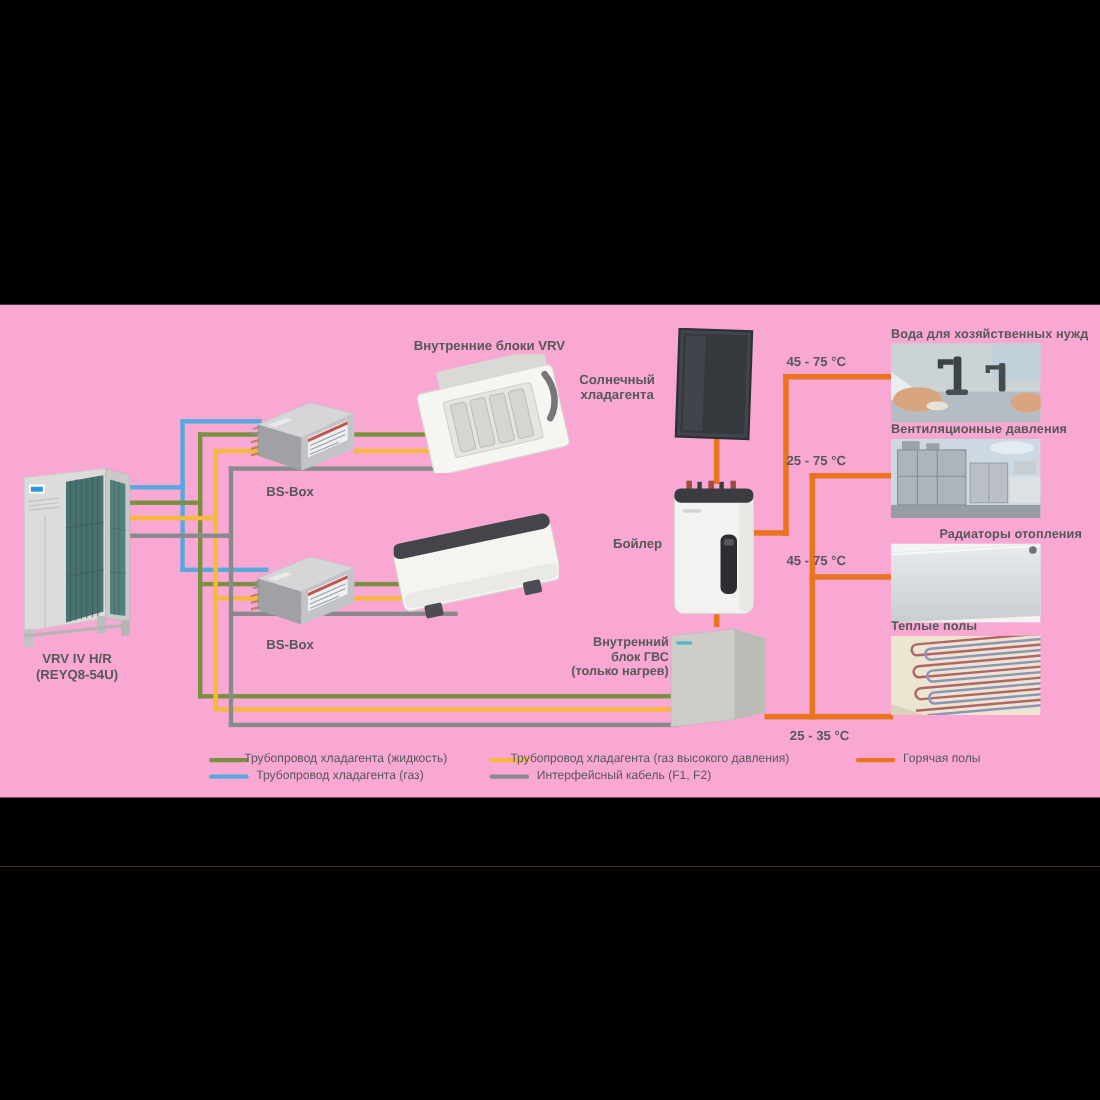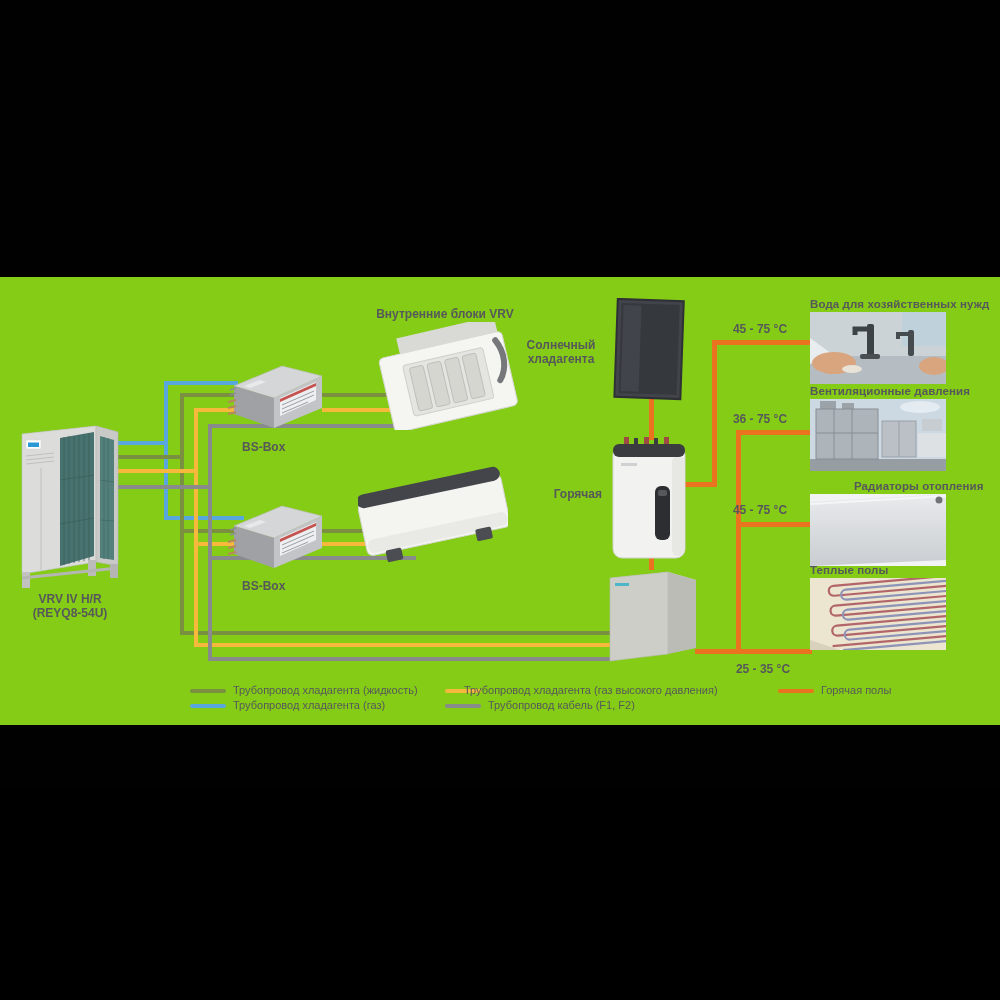--- a/index.html
+++ b/index.html
@@ -1,33 +1,33 @@
 <!DOCTYPE html>
 <html style="--liquid: #7a8f3f; --gas: #58a8de; --hp_gas: #f6b93c; --interface: #898a8c; --hot_water: #e9731e; --text: #57585a;"><head>
 <meta charset="utf-8">
 <style>
   *{margin:0;padding:0;box-sizing:border-box}
   html,body{background:#000}
   body{font-family:"Liberation Sans",sans-serif}
-  .canvas{position:relative;width:1000px;height:788px;background:#84cc16;overflow:hidden;margin:0 auto}
+  .canvas{position:relative;width:1000px;height:788px;background:#f9a8d4;overflow:hidden;margin:0 auto}
   .bar{position:absolute;left:0;width:1000px;background:#010101}
   .bar.top{top:0;height:277px}
   .bar.bottom{top:725px;height:275px}
   .pipe{position:absolute}
   .c-liquid{background:var(--liquid)}
   .c-gas{background:var(--gas)}
   .c-hp{background:var(--hp_gas)}
   .c-if{background:var(--interface)}
   .c-hw{background:var(--hot_water)}
   .lbl{position:absolute;color:var(--text);font-size:12px;line-height:13.5px}
   .lbl.center{text-align:center}
   .lbl.right{text-align:right}
   .out-label{position:absolute;font-size:11.5px;color:var(--text);white-space:nowrap;font-weight:bold;letter-spacing:.1px}
   .dev-label{font-weight:bold}
-  .temp{position:absolute;width:90px;text-align:center;font-size:12px;font-weight:bold;color:var(--text)}
+  .temp{position:absolute;width:90px;text-align:left;font-size:12px;font-weight:bold;color:var(--text)}
   .swatch{position:absolute;width:36px;height:4px;border-radius:2px}
   .legend-label{position:absolute;color:var(--text);font-size:11px;white-space:nowrap}
   svg.dev{position:absolute;display:block}
   .photo{position:absolute;width:136px;height:72px;display:block}
 </style>
 </head>
 <body>
 
 <div class="canvas">
 
@@ -277,57 +277,62 @@
   <div class="lbl center dev-label" style="left:370px;top:308px;width:150px">
     <span>Внутренние блоки VRV</span>
   </div>
 
   <div class="lbl center dev-label" style="left:516px;top:339px;width:90px">
     <div>Солнечный</div>
     <div>хладагента</div>
   </div>
 
   <div class="lbl right dev-label" style="left:540px;top:488px;width:62px">
-    <span>Горячая</span>
-  </div>
-
+    <span>Бойлер</span>
+  </div>
+
+  <div class="lbl right dev-label" style="left:496px;top:578px;width:112px;font-size:11.5px">
+    <div>Внутренний</div>
+    <div>блок ГВС</div>
+    <div>(только нагрев)</div>
+  </div>
 
   <div class="lbl dev-label" style="left:242px;top:441px">
     <span>BS-Box</span>
   </div>
 
   <div class="lbl dev-label" style="left:242px;top:580px">
     <span>BS-Box</span>
   </div>
 
   <div class="lbl center dev-label" style="left:8px;top:593px;width:124px">
     <div>VRV IV H/R</div>
     <div>(REYQ8-54U)</div>
   </div>
 
   <div class="out-label" style="left:810px;top:298px">Вода для хозяйственных нужд</div>
   <div class="temp" style="left:715px;top:322px">45 - 75 °C</div>
 
   <div class="out-label" style="left:810px;top:385px">Вентиляционные давления</div>
-  <div class="temp" style="left:715px;top:412px">36 - 75 °C</div>
+  <div class="temp" style="left:715px;top:412px">25 - 75 °C</div>
 
   <div class="out-label" style="left:854px;top:480px">Радиаторы отопления</div>
   <div class="temp" style="left:715px;top:503px">45 - 75 °C</div>
 
   <div class="out-label" style="left:810px;top:564px">Теплые полы</div>
   <div class="temp" style="left:718px;top:662px">25 - 35 °C</div>
 
   <div class="swatch c-liquid" style="left:190px;top:689px"></div>
-  <div class="legend-label" style="left:233px;top:684px">Трубопровод хладагента (жидкость)</div>
+  <div class="legend-label" style="left:222px;top:684px">Трубопровод хладагента (жидкость)</div>
 
   <div class="swatch c-gas" style="left:190px;top:704px"></div>
   <div class="legend-label" style="left:233px;top:699px">Трубопровод хладагента (газ)</div>
 
   <div class="swatch c-hp" style="left:445px;top:689px"></div>
   <div class="legend-label" style="left:464px;top:684px">Трубопровод хладагента (газ высокого давления)</div>
 
   <div class="swatch c-if" style="left:445px;top:704px"></div>
-  <div class="legend-label" style="left:488px;top:699px">Трубопровод кабель (F1, F2)</div>
+  <div class="legend-label" style="left:488px;top:699px">Интерфейсный кабель (F1, F2)</div>
 
   <div class="swatch c-hw" style="left:778px;top:689px"></div>
   <div class="legend-label" style="left:821px;top:684px">Горячая полы</div>
 
 </div>
 
 </body></html>

